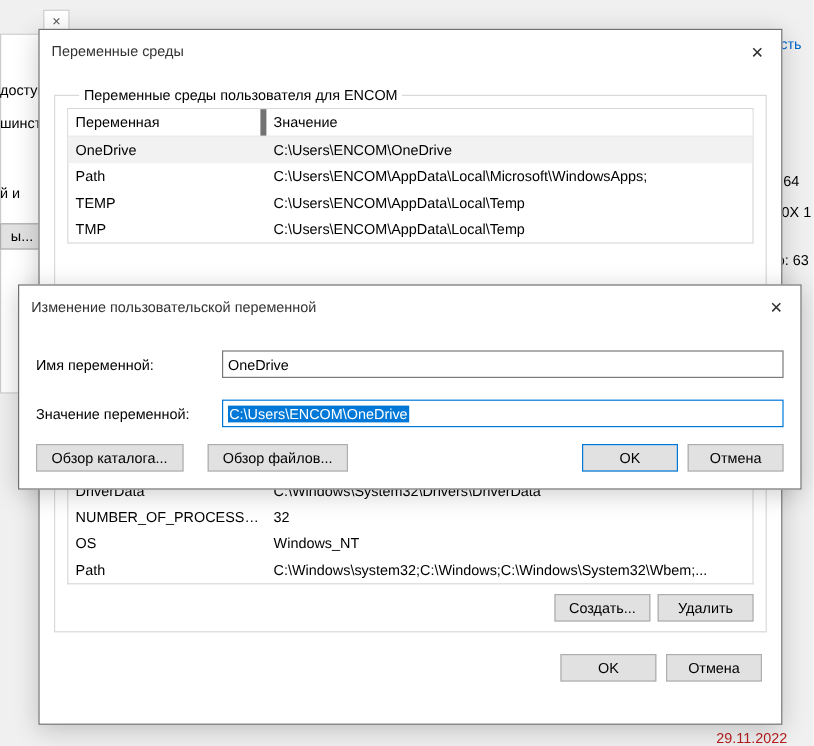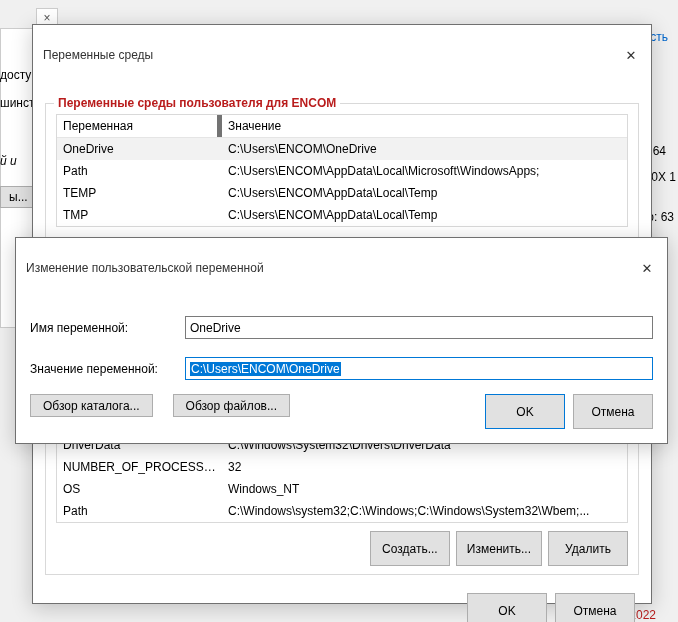--- a/index.html
+++ b/index.html
@@ -38,45 +38,44 @@
   .dialog {
     position: absolute;
     background: #fff;
     border: 1px solid #707070;
     box-shadow: 0 4px 20px rgba(0,0,0,0.2);
   }
   .titlebar {
     display: flex;
     align-items: center;
     justify-content: space-between;
-    padding: 20px 10px;
+    padding: 8px 10px;
     font-size: 12px;
     color: #333;
   }
   .close-x {
     width: 20px; height: 20px;
     display: flex; align-items: center; justify-content: center;
     font-size: 13px;
     color: #333;
     cursor: default;
   }
   .groupbox {
     border: 1px solid #d9d9d9;
     margin: 4px 12px 10px 12px;
     padding: 10px 10px 8px 10px;
     position: relative;
   }
   .groupbox-legend {
     position: absolute;
     top: -8px;
-    left: 8px;
+    left: 20px;
     background: #fff;
     padding: 0 4px;
-    color: #b91c1c;
-    font-weight: bold;
+    color: #000000;
   }
   .table {
     border: 1px solid #d9d9d9;
     width: 100%;
     background: #fff;
   }
   .thead {
     display: flex;
     background: #fff;
     border-bottom: 1px solid #e5e5e5;
@@ -94,21 +93,21 @@
   .row-sel { background: #f2f2f2; }
   .btn-row {
     display: flex;
     justify-content: flex-end;
     gap: 6px;
     margin-top: 8px;
     align-items: flex-end;
   }
   .btn {
     min-width: 80px;
-    height: 35px;
+    height: 23px;
     background: #e1e1e1;
     border: 1px solid #adadad;
     font: inherit;
     padding: 0 10px;
   }
   .btn-default {
     border: 1px solid #0078d7;
     background: #e1e1e1;
   }
   .dlg2 {
@@ -179,21 +178,21 @@
   }
 </style>
 </head>
 <body>
 
 <div class="tab-x">×</div>
 <div class="bg-panel" style="left:0; top:28px; width:340px; height:300px;"></div>
 <span class="bg-label bg-link" style="right:10px; top:30px;">ость</span>
 <span class="bg-label side-left" style="top:68px;">доступ</span>
 <span class="bg-label side-left" style="top:96px;">шинств</span>
-<span class="bg-label side-left" style="top:154px;font-style:italic;">й и</span>
+<span class="bg-label side-left" style="top:154px;">й и</span>
 <button class="btn-small" style="position:absolute; left:0; top:186px;">ы...</button>
 <span class="bg-label" style="right:12px; top:144px;">64</span>
 <span class="bg-label" style="right:2px; top:170px;">50X 1</span>
 <span class="bg-label" style="right:4px; top:210px;">о: 63</span>
 <span class="bg-date">29.11.2022</span>
 
 <div class="dialog" style="left:32px; top:24px; width:620px; height:580px;">
   <div class="titlebar">
     <span>Переменные среды</span>
     <div class="close-x">✕</div>
@@ -256,21 +255,20 @@
             <div class="td col-value">Windows_NT</div>
           </div>
           <div class="tr">
             <div class="td col-name">Path</div>
             <div class="td col-value">C:\Windows\system32;C:\Windows;C:\Windows\System32\Wbem;...</div>
           </div>
         </div>
     </div>
     <div class="btn-row">
       <button class="btn">Создать...</button>
-      <button class="btn">Изменить...</button>
       <button class="btn">Удалить</button>
     </div>
   </div>
 
   <div class="bottom-buttons">
     <button class="btn">OK</button>
     <button class="btn">Отмена</button>
   </div>
 </div>
 

